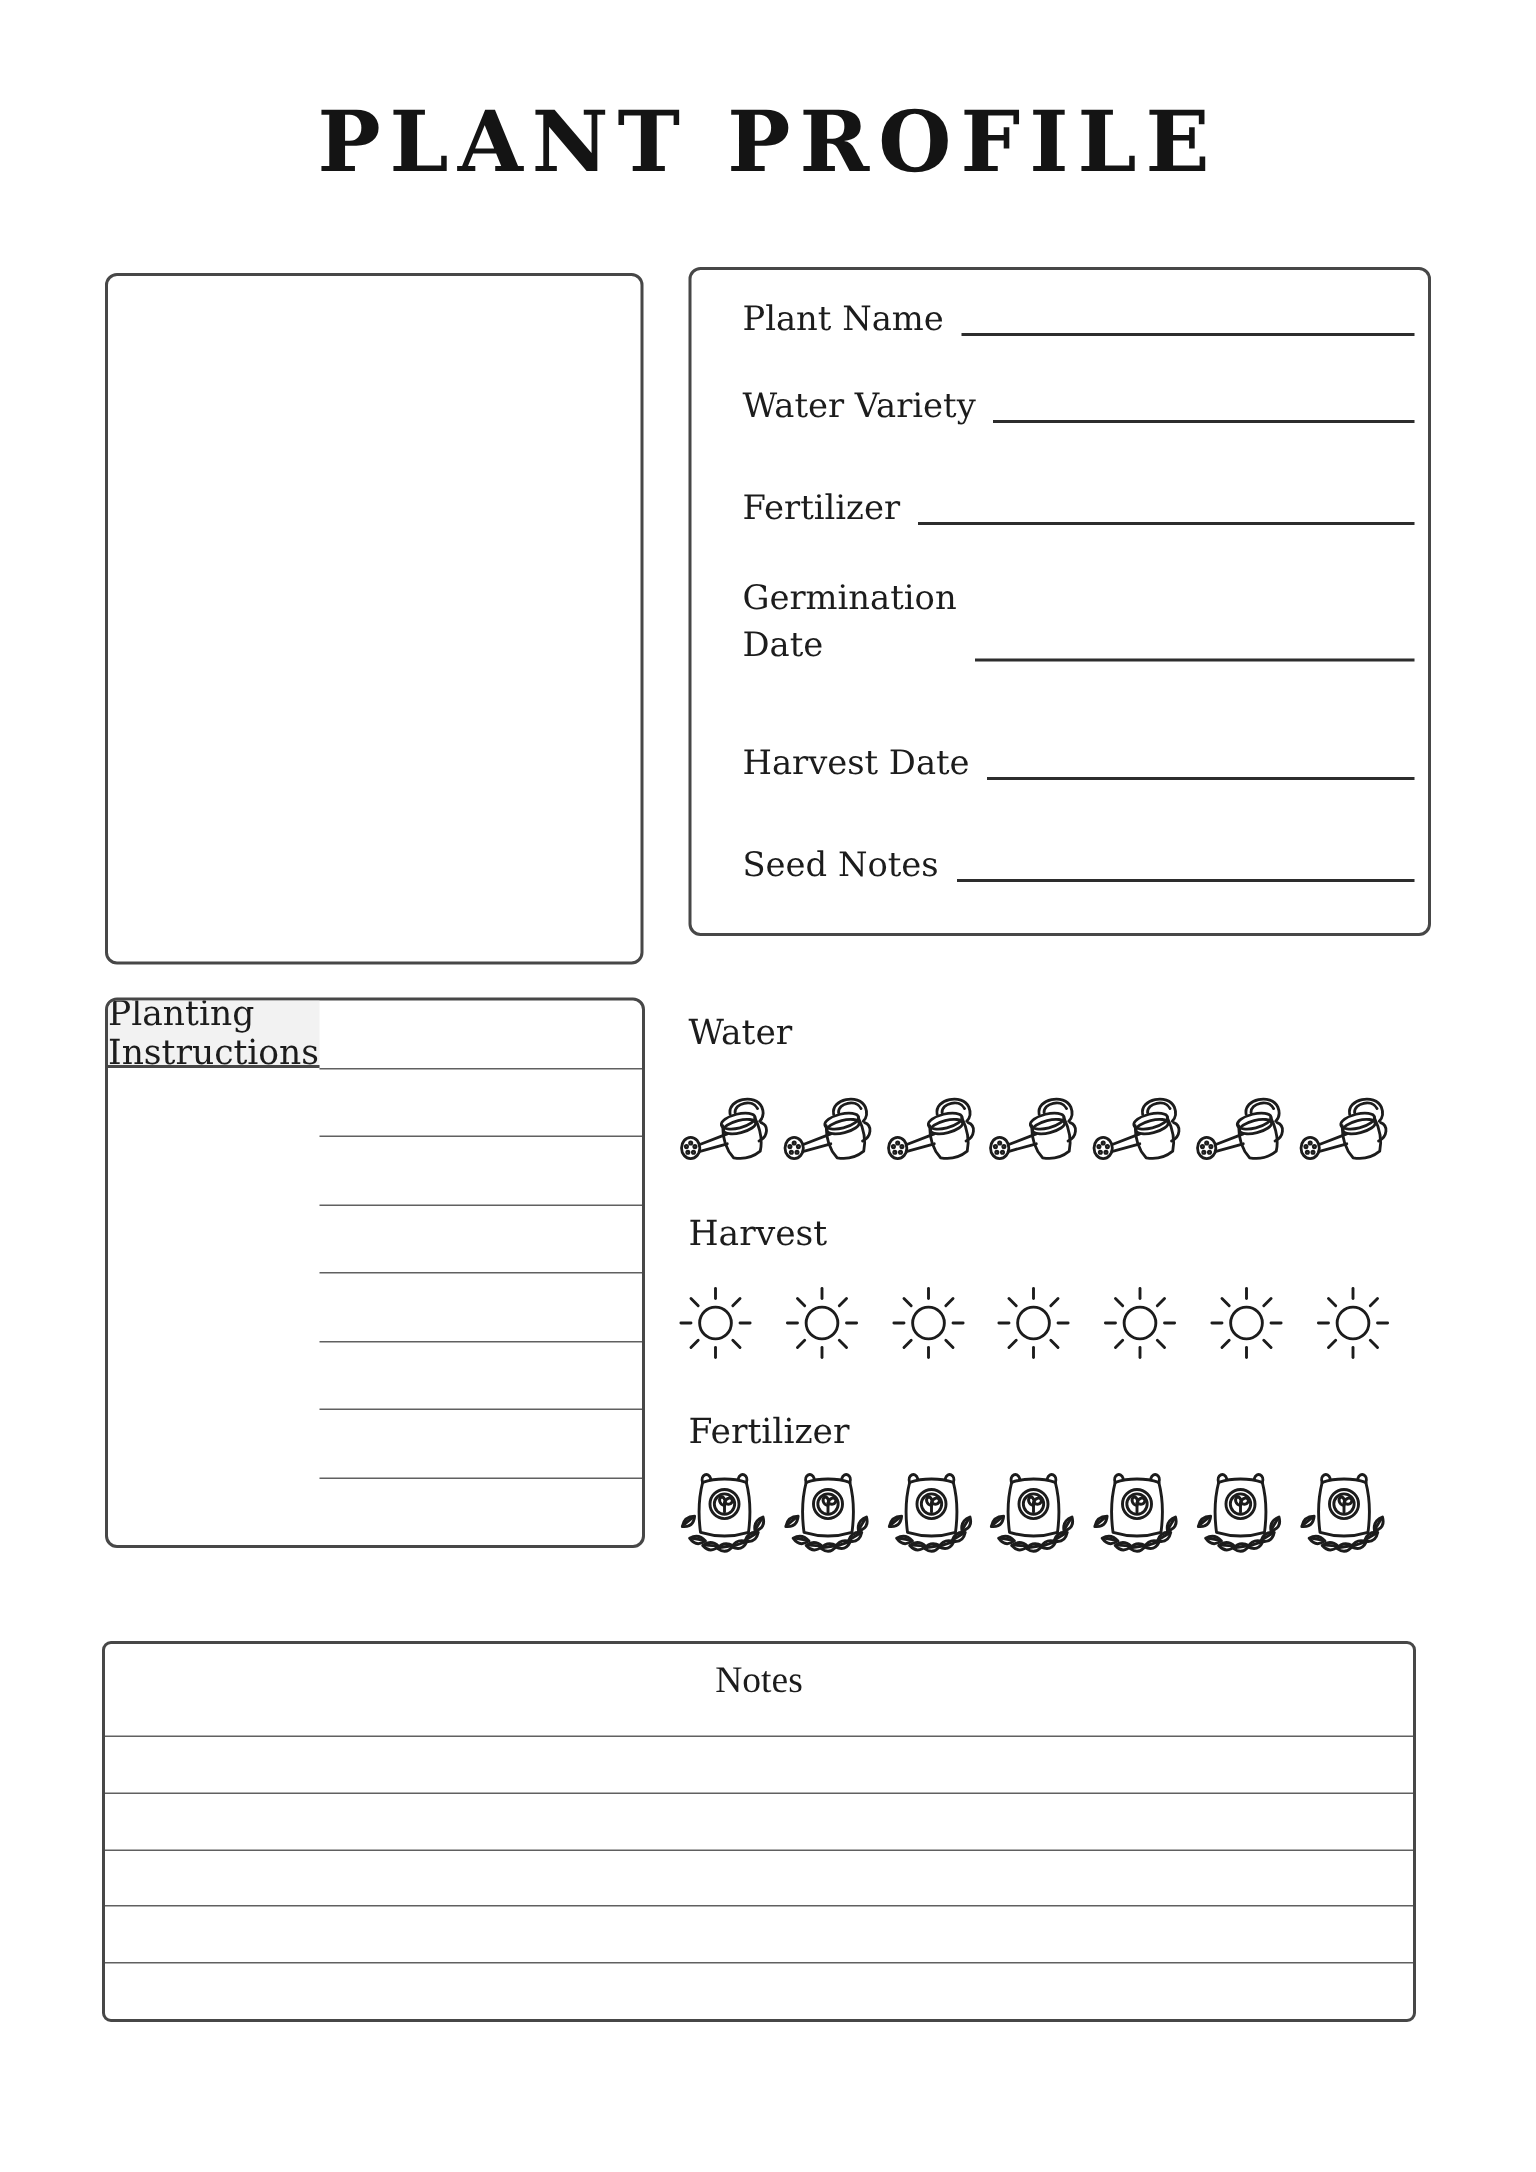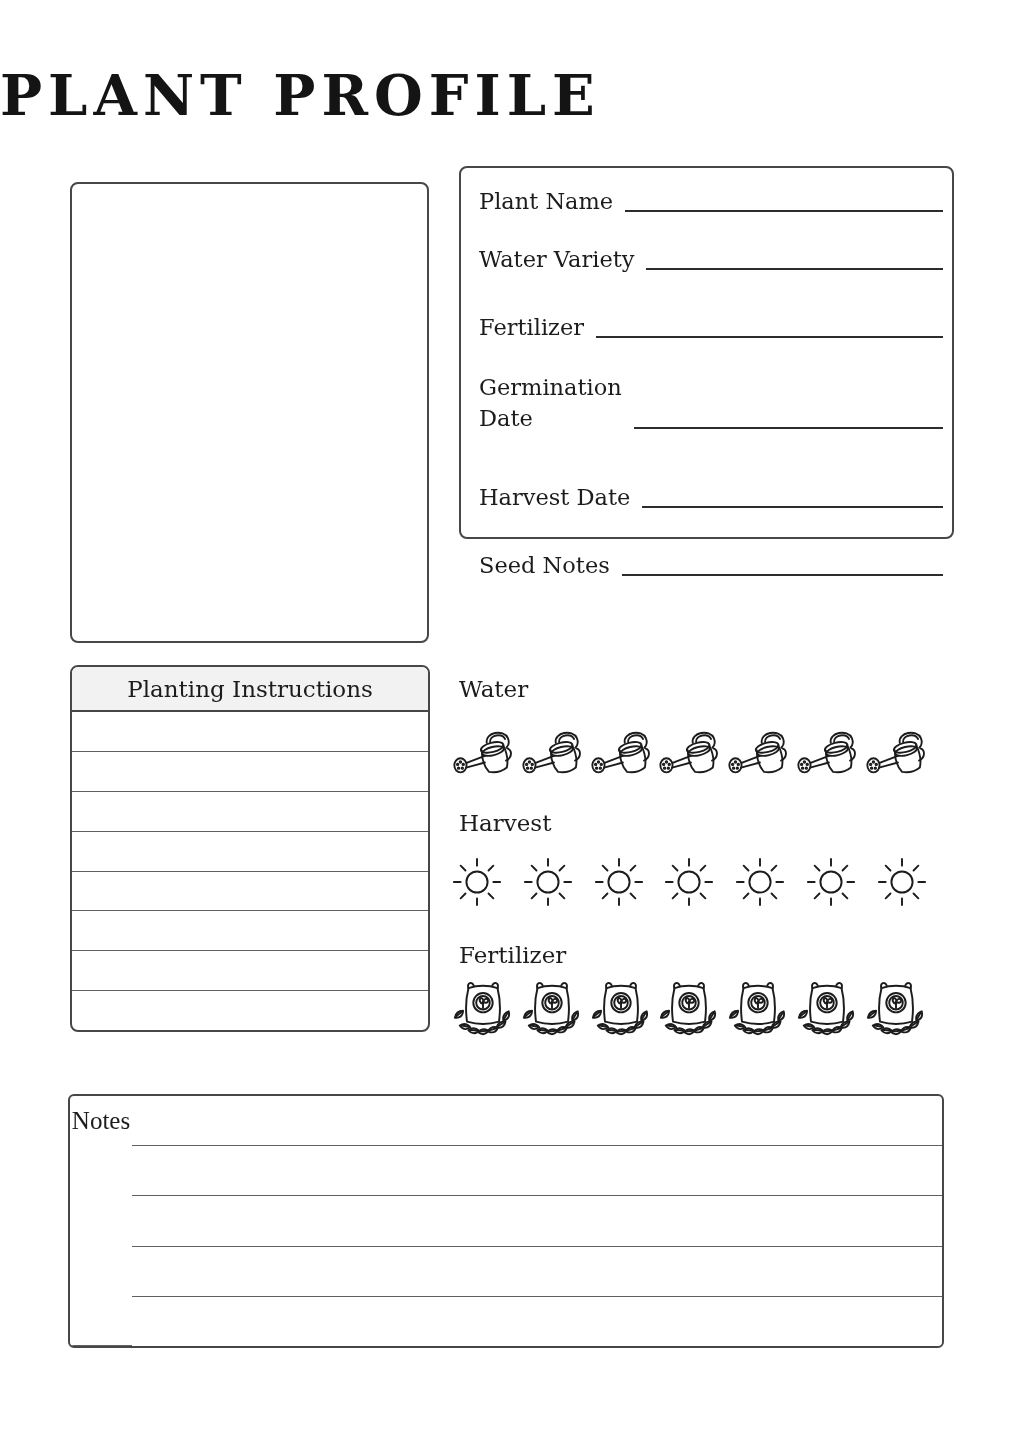--- a/index.html
+++ b/index.html
@@ -2,63 +2,63 @@
 <html><head>
 <meta charset="utf-8">
 <style>
   html,body{margin:0;padding:0;}
   body{
     width:1024px;height:1448px;position:relative;background:#ffffff;
     font-family:"DejaVu Serif", serif;color:#1c1c1c;overflow:hidden;
   }
   .page-title{
     position:absolute;top:62px;left:0;width:100%;margin:0;
-    font-size:56px;font-weight:600;letter-spacing:6px;
+    text-align:center;font-size:56px;font-weight:600;letter-spacing:6px;
     color:#141414;
   }
   .box{
     position:absolute;border:2.5px solid #474747;border-radius:8px;
     box-sizing:border-box;background:#ffffff;
   }
   
   .photo-box{left:70px;top:182px;width:359px;height:461px;}
   
-  .details-box{left:459px;top:166px;width:495px;height:373px;padding:0 9px 0 18px;}
+  .details-box{left:459px;top:178px;width:495px;height:446px;padding:0 9px 0 34px;}
   .field{display:flex;align-items:flex-end;}
   .field-label{font-size:22.5px;line-height:31px;white-space:pre-line;}
   .field-line{flex:1;border-bottom:2px solid #2d2d2d;margin:0 0 5px 12px;height:0;}
   .field:nth-of-type(1){margin-top:18px;}
   .field:nth-of-type(2){margin-top:27px;}
   .field:nth-of-type(3){margin-top:37px;}
   .field:nth-of-type(4){margin-top:29px;}
   .field:nth-of-type(5){margin-top:48px;}
   .field:nth-of-type(6){margin-top:37px;}
   
-  .instructions-box{left:70px;top:665px;width:360px;height:367px;display:flex;flex-direction:column;overflow:hidden;padding:0;}
+  .instructions-box{left:70px;top:665px;width:360px;height:367px;display:flex;flex-direction:row;overflow:hidden;padding:0;}
   .inst-header{
     height:43px;flex:0 0 43px;background:#f2f2f2;border-bottom:2px solid #474747;
     display:flex;align-items:center;justify-content:center;font-size:23px;color:#1c1c1c;
   }
   .rows{flex:1;display:flex;flex-direction:column;}
   .line-row{flex:1;border-bottom:1.5px solid #606060;}
   .line-row:last-child{border-bottom:none;}
   
   .ratings{position:absolute;left:440px;top:665px;width:495px;}
   .rating-label{font-size:23px;margin:0 0 0 19px;line-height:28px;}
   .icon-row{display:flex;justify-content:space-between;align-items:flex-end;margin:0 8px 0 12px;}
   .lbl-water{margin-top:10px;}
   .row-water{margin-top:22px;height:58px;}
   .lbl-sun{margin-top:26px;}
   .row-sun{margin-top:16px;height:54px;}
   .lbl-fert{margin-top:34px;}
   .row-fert{margin-top:2px;height:74px;}
   .icon{display:block;}
   .icon svg{display:block;}
   
-  .notes-box{left:68px;top:1094px;width:876px;height:254px;border-radius:6px;display:flex;flex-direction:row;overflow:hidden;padding:0;}
+  .notes-box{left:68px;top:1094px;width:876px;height:254px;border-radius:6px;display:flex;flex-direction:column;overflow:hidden;padding:0;}
   .notes-header{
     flex:0 0 62px;display:flex;align-items:flex-start;justify-content:center;
     padding-top:11px;font-size:25px;font-family:"Liberation Serif", serif;
     border-bottom:1.5px solid #606060;box-sizing:border-box;
   }
 </style>
 </head>
 <body>
 
 <h1 class="page-title">PLANT PROFILE</h1>

